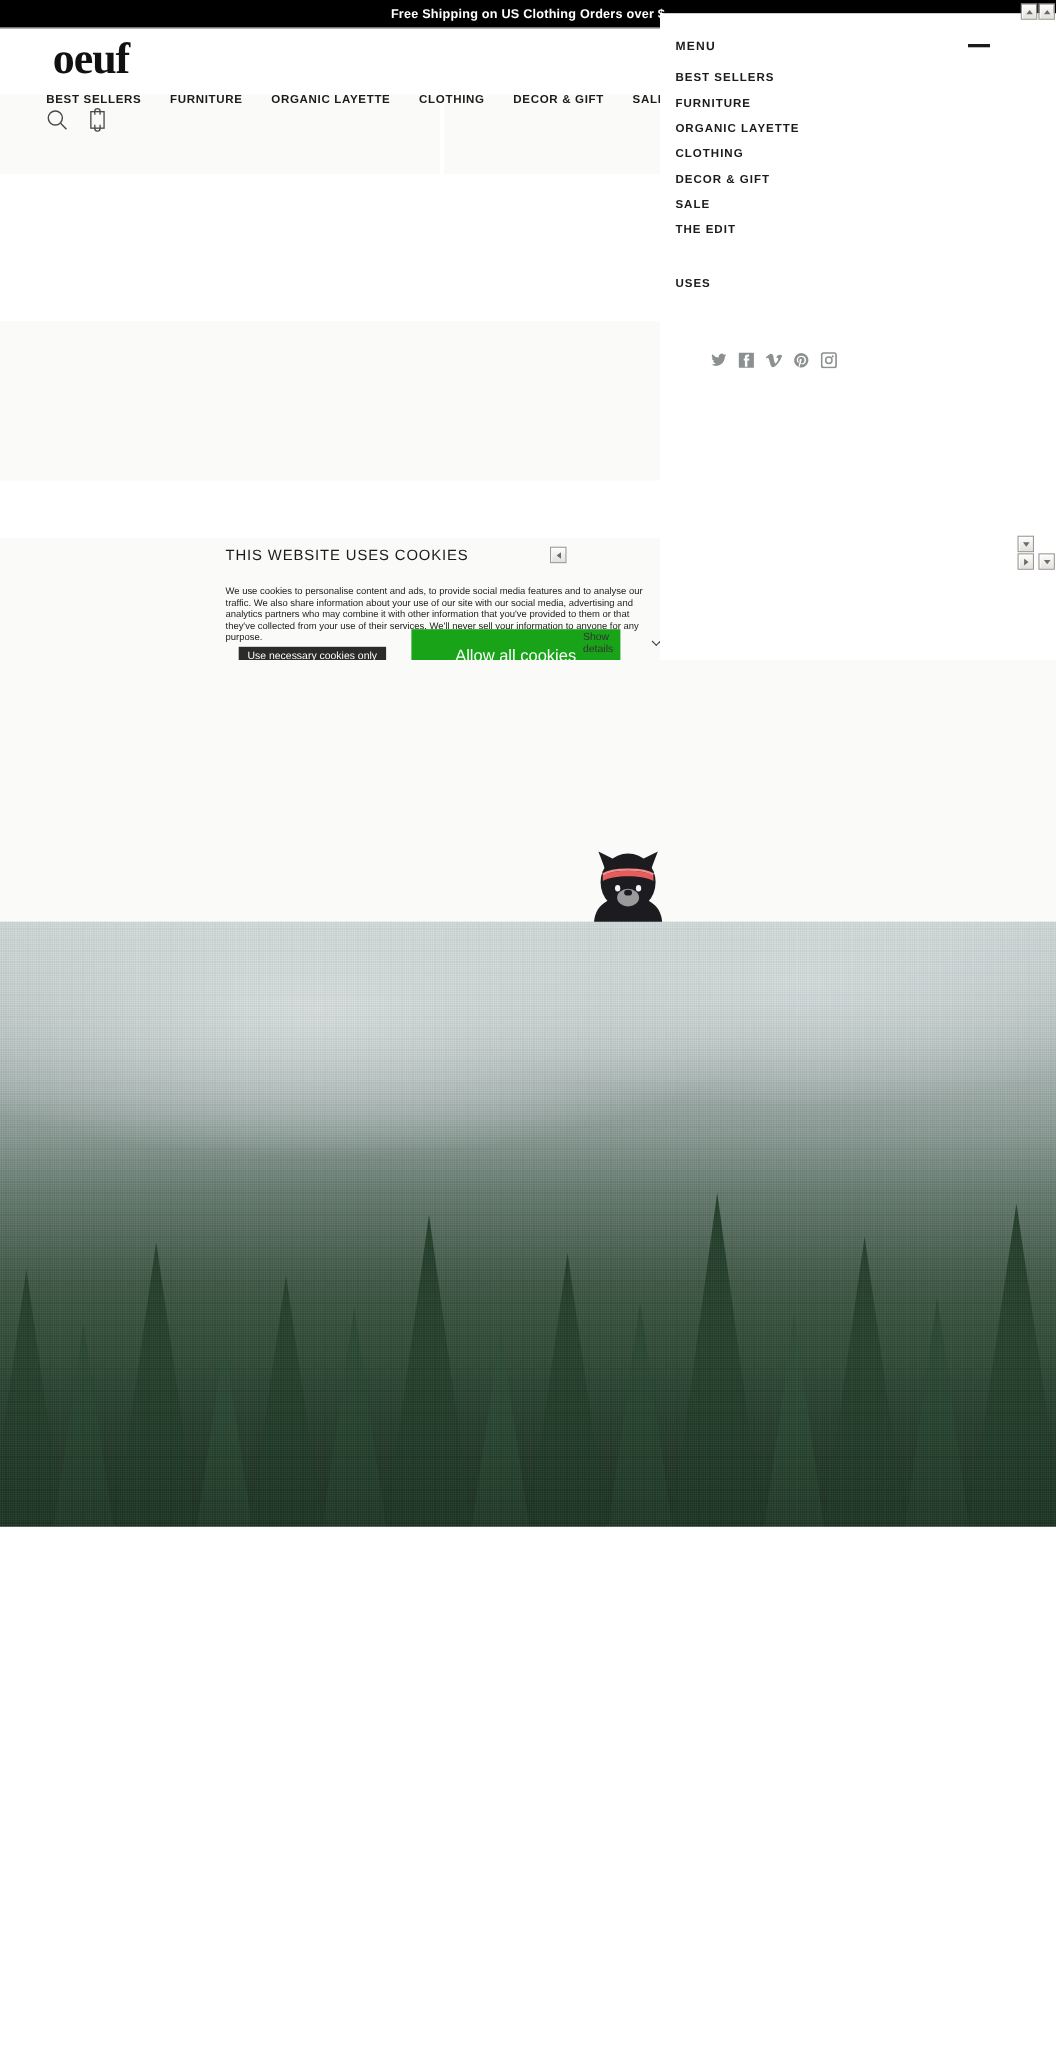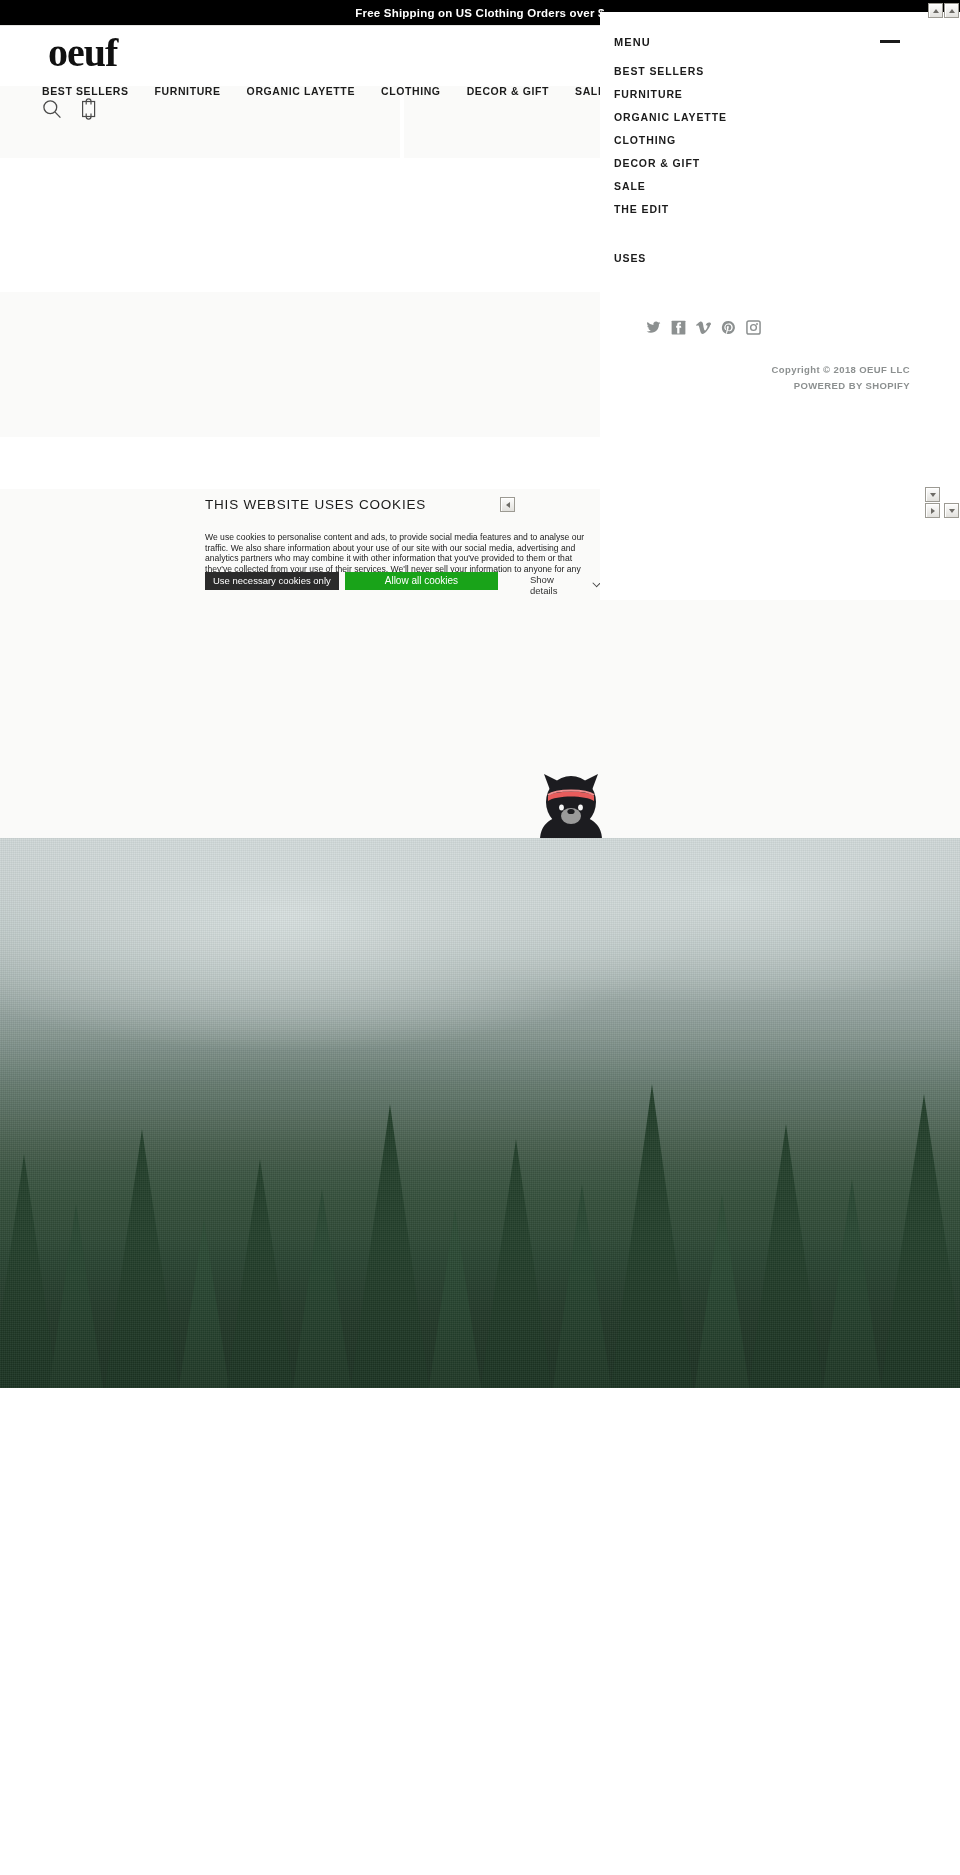--- a/index.html
+++ b/index.html
@@ -129,29 +129,29 @@
     position: absolute; left: 0; top: 489px; width: 600px; height: 111px;
     background: #fafaf9; z-index: 60; overflow: hidden;
   }
   .cookie-inner { position: absolute; left: 205px; top: 8px; width: 395px; }
   .cookie-title {
     font-size: 13.5px; color: #1b1b1b; letter-spacing: .8px; font-weight: normal; margin-bottom: 20px;
   }
   .cookie-body {
     font-size: 8.6px; line-height: 10.6px; color: #222; width: 392px;
   }
-  .cookie-actions { position: absolute; left: 205px; top: 83px; display: flex; align-items: center; gap: 6px; }
+  .cookie-actions { position: absolute; left: 217px; top: 83px; display: flex; align-items: center; gap: 23px; }
   .btn-necessary {
     background: #2b2b2b; color: #ffffff; border: none;
     font-size: 9.5px; padding: 3px 8px; line-height: 12px; cursor: pointer;
     font-family: "Liberation Sans", sans-serif;
   }
   .btn-allow {
     background: #19a319; color: #ffffff; border: none;
-    font-size: 10px; padding: 3px 40px; line-height: 12px; cursor: pointer;
+    font-size: 15px; padding: 19px 40px; line-height: 12px; cursor: pointer;
     font-family: "Liberation Sans", sans-serif;
   }
   .show-details {
     position: absolute; left: 530px; top: 85px;
     font-size: 9.5px; color: #333; display: flex; align-items: center; gap: 21px; cursor: pointer;
   }
   .chev { width: 7px; height: 7px; border-right: 1.4px solid #444; border-bottom: 1.4px solid #444; transform: rotate(45deg) translate(-2px,-2px); }
 
   
   .chrome-btn {
@@ -300,24 +300,20 @@
       </span>
       <span>
         <svg width="15" height="15" viewBox="0 0 24 24">
             <rect x="1.5" y="1.5" width="21" height="21" rx="3" fill="none" stroke="#8c9090" stroke-width="2.4"></rect>
             <circle cx="12" cy="12" r="4.6" fill="none" stroke="#8c9090" stroke-width="2.2"></circle>
             <circle cx="17.6" cy="6.4" r="1.5"></circle>
           </svg>
       </span>
     </div>
 
-    <div class="menu-copy">
-      <div class="line1">Copyright © 2018 OEUF LLC</div>
-      <div>POWERED BY SHOPIFY</div>
-    </div>
   </div>
 
   <div class="cookie">
     <div class="cookie-inner">
       <div class="cookie-title">THIS WEBSITE USES COOKIES</div>
       <div class="cookie-body">We use cookies to personalise content and ads, to provide social media features and to analyse our traffic. We also share information about your use of our site with our social media, advertising and analytics partners who may combine it with other information that you've provided to them or that they've collected from your use of their services.  We'll never sell your information to anyone for any purpose.</div>
     </div>
     <div class="cookie-actions">
       <button class="btn-necessary">Use necessary cookies only</button>
       <button class="btn-allow">Allow all cookies</button>

